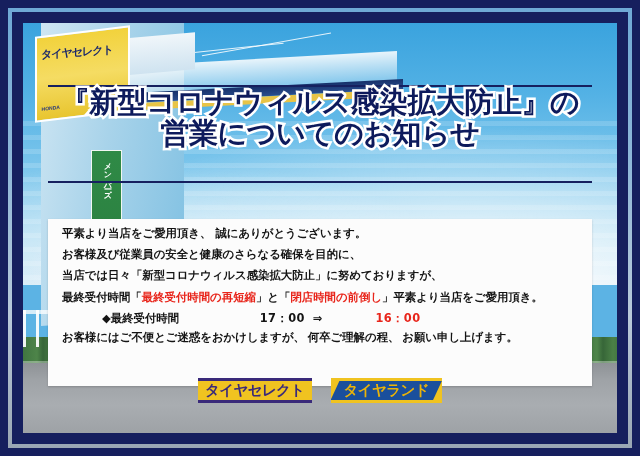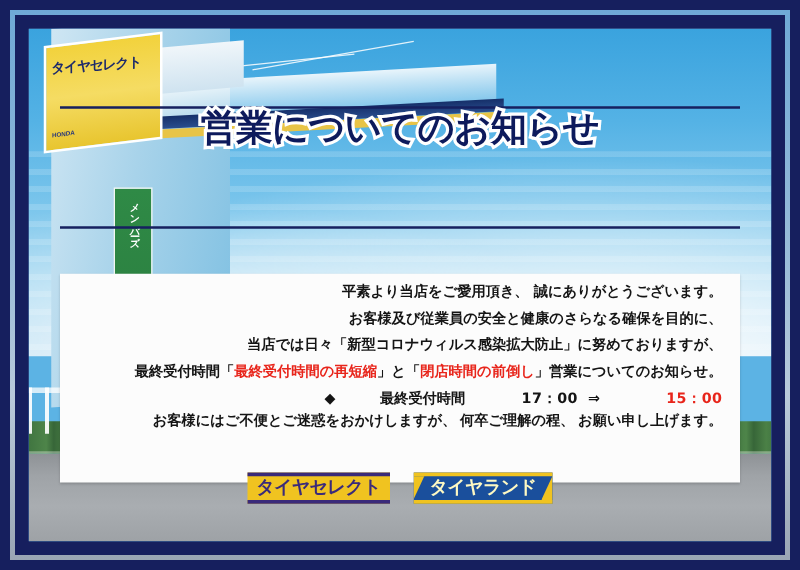--- a/index.html
+++ b/index.html
@@ -201,21 +201,20 @@
     background: #fcfcfc;
     box-shadow: 0 1px 2px rgba(0,0,0,.18);
   }
   .panel-body {
     padding: 9px 14px 0 14px;
     font-family: "DejaVu Sans", sans-serif;
     font-size: 11.4px;
     font-weight: 700;
     color: #141414;
     line-height: 1.03;
-    text-align: right;
   }
   .p-row { margin-bottom: 9.5px; white-space: nowrap; }
   .p-row:last-child { margin-bottom: 0; }
   .red { color: #e8251b; }
 
   .time-row {
     margin-left: 40px;
     margin-bottom: 7px;
     white-space: nowrap;
     font-size: 11.4px;
@@ -254,21 +253,21 @@
   .badge-land {
     position: relative;
     background: #1a4f9c;
     border-top: 3px solid #f0c320;
     border-bottom: 3px solid #f0c320;
     padding: 2px 13px 3px 13px;
     font-family: "DejaVu Sans", sans-serif;
     font-weight: 700;
     font-size: 14.5px;
     line-height: 1;
-    color: #fef9c3;
+    color: #eab308;
     letter-spacing: -.6px;
     white-space: nowrap;
   }
   .badge-land::before, .badge-land::after {
     content: ""; position: absolute; top: 0; bottom: 0; width: 9px;
     background: #f0c320;
   }
   .badge-land::before { left: 0;  clip-path: polygon(0 0, 100% 0, 0 100%); }
   .badge-land::after  { right: 0; clip-path: polygon(100% 0, 100% 100%, 0 100%); }
 </style>
@@ -312,36 +311,37 @@
       <div class="curb"></div>
       <div class="fence"></div>
       <div class="building-far"></div>
       <div class="green-far"></div>
       <div class="poster-far"></div>
       <div class="park-line" style="left:55%; width:9%;"></div>
       <div class="park-line" style="left:66%; width:8%;"></div>
 
       <div class="title-rules-top"></div>
       <div class="title-wrap">
+        <div class="title-line l1">『新型コロナウィルス感染拡大防止』の</div>
         <div class="title-line l2">営業についてのお知らせ</div>
       </div>
       <div class="title-rules-bot"></div>
 
       <div class="panel">
         <div class="panel-body">
 
           <div class="p-row">平素より当店をご愛用頂き、 誠にありがとうございます。</div>
 
           <div class="p-row">お客様及び従業員の安全と健康のさらなる確保を目的に、</div>
 
           <div class="p-row">当店では日々「新型コロナウィルス感染拡大防止」に努めておりますが、</div>
 
-          <div class="p-row"><span>最終受付時間「</span><span class="red">最終受付時間の再短縮</span><span>」と「</span><span class="red">閉店時間の前倒し</span><span>」営業についてのお知らせ。</span></div>
-
-          <div class="time-row"><span>◆</span><span class="lbl w1">最終受付時間</span><span class="num">17：00</span><span class="arrow">⇒</span><span class="num red">15：00</span></div>
+          <div class="p-row"><span>最終受付時間「</span><span class="red">最終受付時間の再短縮</span><span>」と「</span><span class="red">閉店時間の前倒し</span><span>」平素より当店をご愛用頂き。</span></div>
+
+          <div class="time-row"><span>◆</span><span class="lbl w1">最終受付時間</span><span class="num">17：00</span><span class="arrow">⇒</span><span class="num red">16：00</span></div>
 
 
           <div class="p-row closing">お客様にはご不便とご迷惑をおかけしますが、 何卒ご理解の程、 お願い申し上げます。</div>
         </div>
       </div>
 
       <div class="badges">
         <div class="badge-select">タイヤセレクト</div>
         <div class="badge-land">タイヤランド</div>
       </div>

